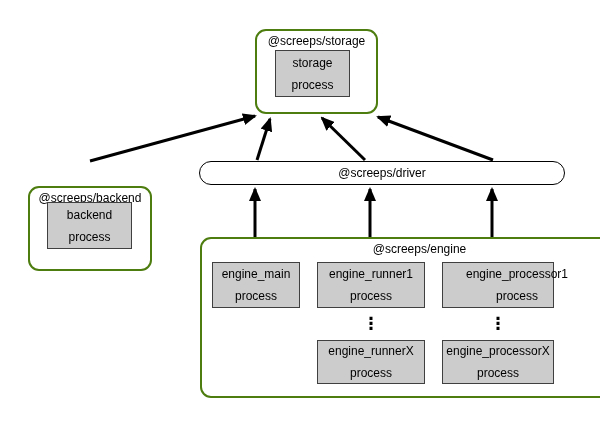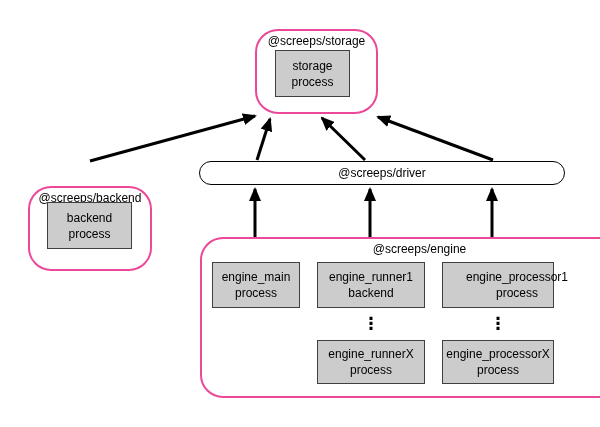--- a/index.html
+++ b/index.html
@@ -2,30 +2,30 @@
 <html><head>
 <meta charset="utf-8">
 <style>
   html,body{margin:0;padding:0;background:#fff;}
   #canvas{
     position:relative;width:600px;height:427px;background:#ffffff;overflow:hidden;
     font-family:"Liberation Sans","DejaVu Sans",sans-serif;color:#000;
   }
   .group{
     position:absolute;box-sizing:border-box;background:#ffffff;
-    border:2px solid #ec4899;border-radius:23px;
+    border:2px solid #4d7c0f;border-radius:11px;
   }
   .glabel{
     position:absolute;left:0;right:0;top:3px;text-align:center;
     font-size:12px;line-height:14px;white-space:nowrap;
   }
   .proc{
     position:absolute;box-sizing:border-box;background:#cccccc;border:1px solid #404040;
     display:flex;align-items:center;justify-content:center;text-align:center;
-    font-size:12px;line-height:16px;padding:2px;
+    font-size:12px;line-height:22px;padding:2px;
   }
   .pill{
     position:absolute;box-sizing:border-box;background:#ffffff;border:1.5px solid #000;
     border-radius:12px;text-align:center;font-size:12px;
     display:flex;align-items:center;justify-content:center;
   }
   .dots{
     position:absolute;text-align:center;font-weight:bold;font-size:17px;line-height:26px;
   }
   #arrow-layer{position:absolute;left:0;top:0;width:600px;height:427px;pointer-events:none;}
@@ -60,21 +60,21 @@
     <div class="proc" id="backend-proc">backend process</div>
   </div>
 
   <div class="pill" id="node-driver">
     <span>@screeps/driver</span>
   </div>
 
   <div class="group" id="node-engine">
     <div class="glabel">@screeps/engine</div>
     <div class="proc" id="engine-main">engine_main process</div>
-    <div class="proc" id="engine-runner1">engine_runner1 backend</div>
+    <div class="proc" id="engine-runner1">engine_runner1 process</div>
     <div class="proc" id="engine-processor1">engine_processor1 process</div>
     <div class="dots" id="dots-runner">⋮</div>
     <div class="dots" id="dots-processor">⋮</div>
     <div class="proc" id="engine-processorX">engine_processorX process</div>
     <div class="proc" id="engine-runnerX">engine_runnerX process</div>
   </div>
 
   <svg id="arrow-layer" viewBox="0 0 600 427" xmlns="http://www.w3.org/2000/svg">
     <defs>
       <marker id="ah" markerUnits="userSpaceOnUse" markerWidth="14" markerHeight="12" refX="12" refY="6" orient="auto">

